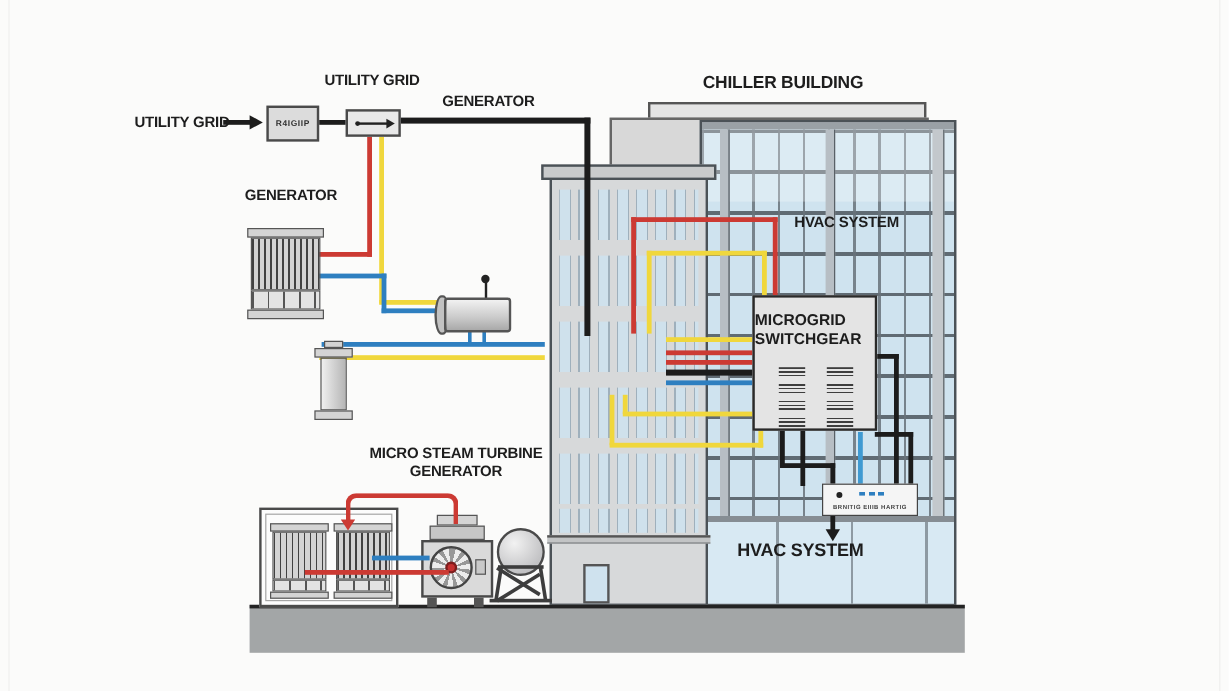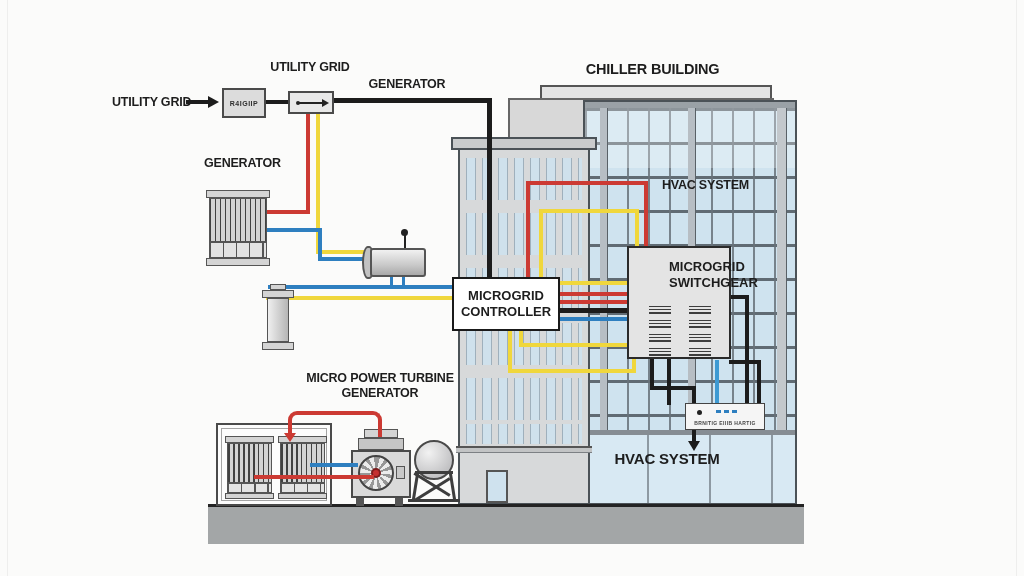--- a/index.html
+++ b/index.html
@@ -207,25 +207,22 @@
   </div>
 
   <div class="devbox" style="left:222px;top:88px;width:44px;height:30px;background:#dcdcdc;display:flex;align-items:center;justify-content:center;">
     <span style="font-size:7px;font-weight:700;color:#2f2f2f;letter-spacing:0.5px;">R4IGIIP</span>
   </div>
   <div class="devbox" style="left:288px;top:91px;width:46px;height:23px;background:#e8e8e8;">
     <div class="abs" style="left:6px;top:8px;width:4px;height:4px;background:#222;border-radius:50%;"></div>
     <div class="abs" style="left:9px;top:9px;width:24px;height:2px;background:#222;"></div>
     <div class="abs" style="left:32px;top:6px;width:0;height:0;border-top:4px solid transparent;border-bottom:4px solid transparent;border-left:7px solid #222;"></div>
   </div>
-  <div class="whitebox" style="left:452px;top:277px;width:108px;height:54px;font-size:13px;line-height:1.25;padding:0 8px;">
-    <span>MICROGRID CONTROLLER</span>
-  </div>
   <div class="devbox" style="left:627px;top:246px;width:104px;height:113px;background:#e4e4e4;border-color:#2a2a2a;">
-    <div style="margin-top:11px;text-align:left;font-weight:700;font-size:13px;line-height:1.2;color:#1d1d1d;padding-left:40px;">MICROGRID SWITCHGEAR</div>
+    <div style="margin-top:11px;text-align:left;font-weight:700;font-size:13px;line-height:1.2;color:#1d1d1d;">MICROGRID SWITCHGEAR</div>
     <div class="glyph-grid" style="left:20px;top:58px;">
       <div></div>
         <div></div>
         <div></div>
         <div></div>
         <div></div>
         <div></div>
         <div></div>
         <div></div>
     </div>
@@ -234,18 +231,18 @@
   <div class="abs" style="left:685px;top:403px;width:80px;height:27px;background:#f5f5f5;border:1.5px solid #444;box-sizing:border-box;">
     <div class="abs" style="left:11px;top:6px;width:5px;height:5px;border-radius:50%;background:#222;"></div>
     <div class="abs" style="left:30px;top:6px;width:24px;height:3px;background:repeating-linear-gradient(to right,#2e7fc0 0 5px,rgba(0,0,0,0) 5px 8px);"></div>
     <div class="abs" style="left:0;right:0;bottom:3px;text-align:center;font-size:5px;font-weight:700;color:#444;letter-spacing:0.4px;">BRNITIG EIIIB HARTIG</div>
   </div>
 
   <div class="lbl left nowrap" style="left:112px;top:95px;">UTILITY GRID</div>
   <div class="lbl nowrap" style="left:258px;top:60px;width:104px;">UTILITY GRID</div>
   <div class="lbl nowrap" style="left:362px;top:77px;width:90px;">GENERATOR</div>
   <div class="lbl left nowrap" style="left:204px;top:156px;">GENERATOR</div>
-  <div class="lbl" style="left:300px;top:371px;width:160px;">MICRO POWER TURBINE GENERATOR</div>
+  <div class="lbl" style="left:300px;top:371px;width:160px;">MICRO STEAM TURBINE GENERATOR</div>
   <div class="lbl" style="left:575px;top:61px;width:155px;font-size:14.5px;">CHILLER BUILDING</div>
   <div class="lbl nowrap" style="left:648px;top:178px;width:115px;font-size:12.5px;">HVAC SYSTEM</div>
   <div class="lbl nowrap" style="left:598px;top:450px;width:138px;font-size:15px;">HVAC SYSTEM</div>
 
 </div>
 
 </body></html>

